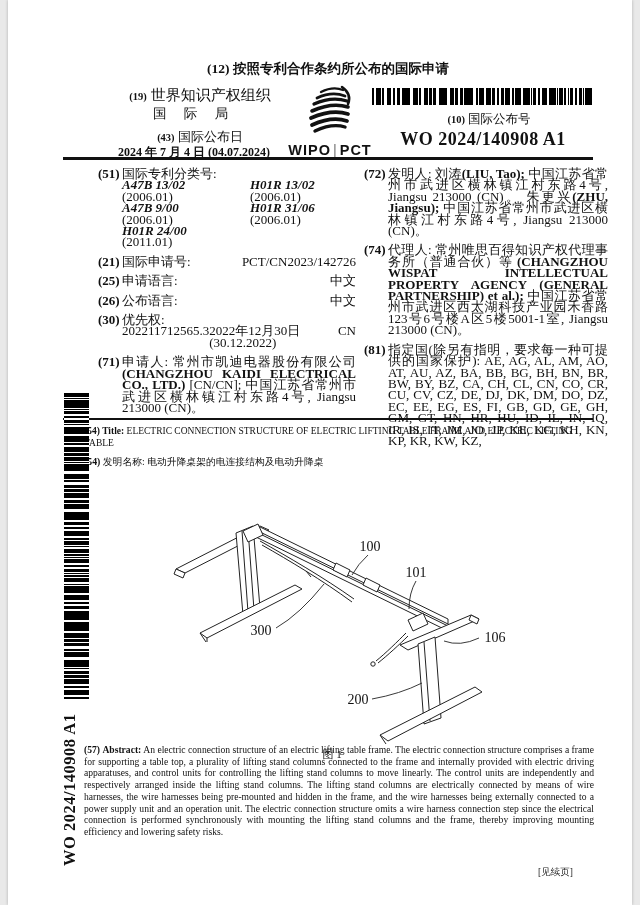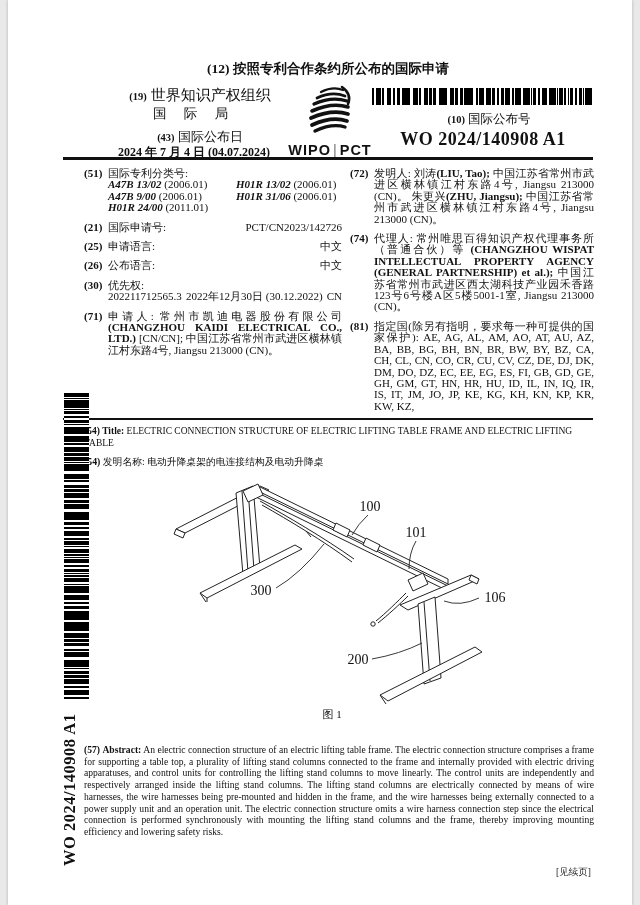--- a/index.html
+++ b/index.html
@@ -26,52 +26,52 @@
     background-image:
       repeating-linear-gradient(90deg,#000 0 2px,rgba(0,0,0,0) 2px 5.2px),
       repeating-linear-gradient(90deg,#000 0 1px,rgba(0,0,0,0) 1px 3.7px),
       repeating-linear-gradient(90deg,rgba(0,0,0,0) 0 6.4px,#000 6.4px 9.1px);
   }
   .pubno-label{font-size:12.5px;margin-top:6px;}
   .pubno-val{font-size:18px;font-weight:bold;margin-top:1px;letter-spacing:.5px;}
   .rule-thick{position:absolute;left:55px;width:530px;top:157px;height:3px;background:#111;}
   .rule-thin{position:absolute;left:55px;width:530px;top:418px;height:2px;background:#111;}
   
-  .col{position:absolute;top:168px;font-size:11px;line-height:11.4px;}
+  .col{position:absolute;top:168px;font-size:13px;line-height:11.4px;margin-left:14px;}
   .col-left{left:76px;width:258px;}
   .col-right{left:342px;width:244px;}
   .bib-item{position:relative;padding-left:24px;margin-bottom:8px;}
   .bib-num{position:absolute;left:0;top:0;font-weight:bold;}
   .kv{display:flex;justify-content:space-between;}
   .ipc-grid{display:grid;grid-template-columns:1fr 1fr;column-gap:22px;}
   .ipc-code{font-weight:bold;font-style:italic;}
   .just{text-align:justify;}
   .prio-row{display:flex;justify-content:space-between;}
   
   .title-en{position:absolute;left:76px;top:426px;width:510px;font-size:9.5px;line-height:11.6px;}
   .title-zh{position:absolute;left:76px;top:456px;width:510px;font-size:9.8px;}
   
-  .fig{position:absolute;left:140px;top:471px;width:400px;height:256px;}
+  .fig{position:absolute;left:140px;top:511px;width:400px;height:256px;}
   .fig svg{display:block;}
   
   .abstract{position:absolute;left:76px;top:744px;width:510px;font-size:9.6px;line-height:11.7px;text-align:justify;}
   
   .barcode-side{
     position:absolute;left:56px;top:393px;width:25px;height:306px;background-color:#fff;
     background-image:
       repeating-linear-gradient(0deg,#000 0 2px,rgba(0,0,0,0) 2px 5.3px),
       repeating-linear-gradient(0deg,#000 0 1px,rgba(0,0,0,0) 1px 3.8px),
       repeating-linear-gradient(0deg,rgba(0,0,0,0) 0 6.2px,#000 6.2px 9.3px);
   }
   .side-pubno{
     position:absolute;left:52px;top:696px;height:170px;
     writing-mode:vertical-rl;transform:rotate(180deg);
     font-size:16.5px;font-weight:bold;letter-spacing:.5px;white-space:nowrap;
   }
-  .cont-note{position:absolute;left:548px;top:866px;font-size:9.5px;color:#222;}
+  .cont-note{position:absolute;left:530px;top:866px;font-size:9.5px;color:#222;}
 </style>
 </head>
 <body>
 
 <div class="page">
 
   <div class="line12">(12) 按照专利合作条约所公布的国际申请</div>
 
   <div class="hdr-left">
     <div>

